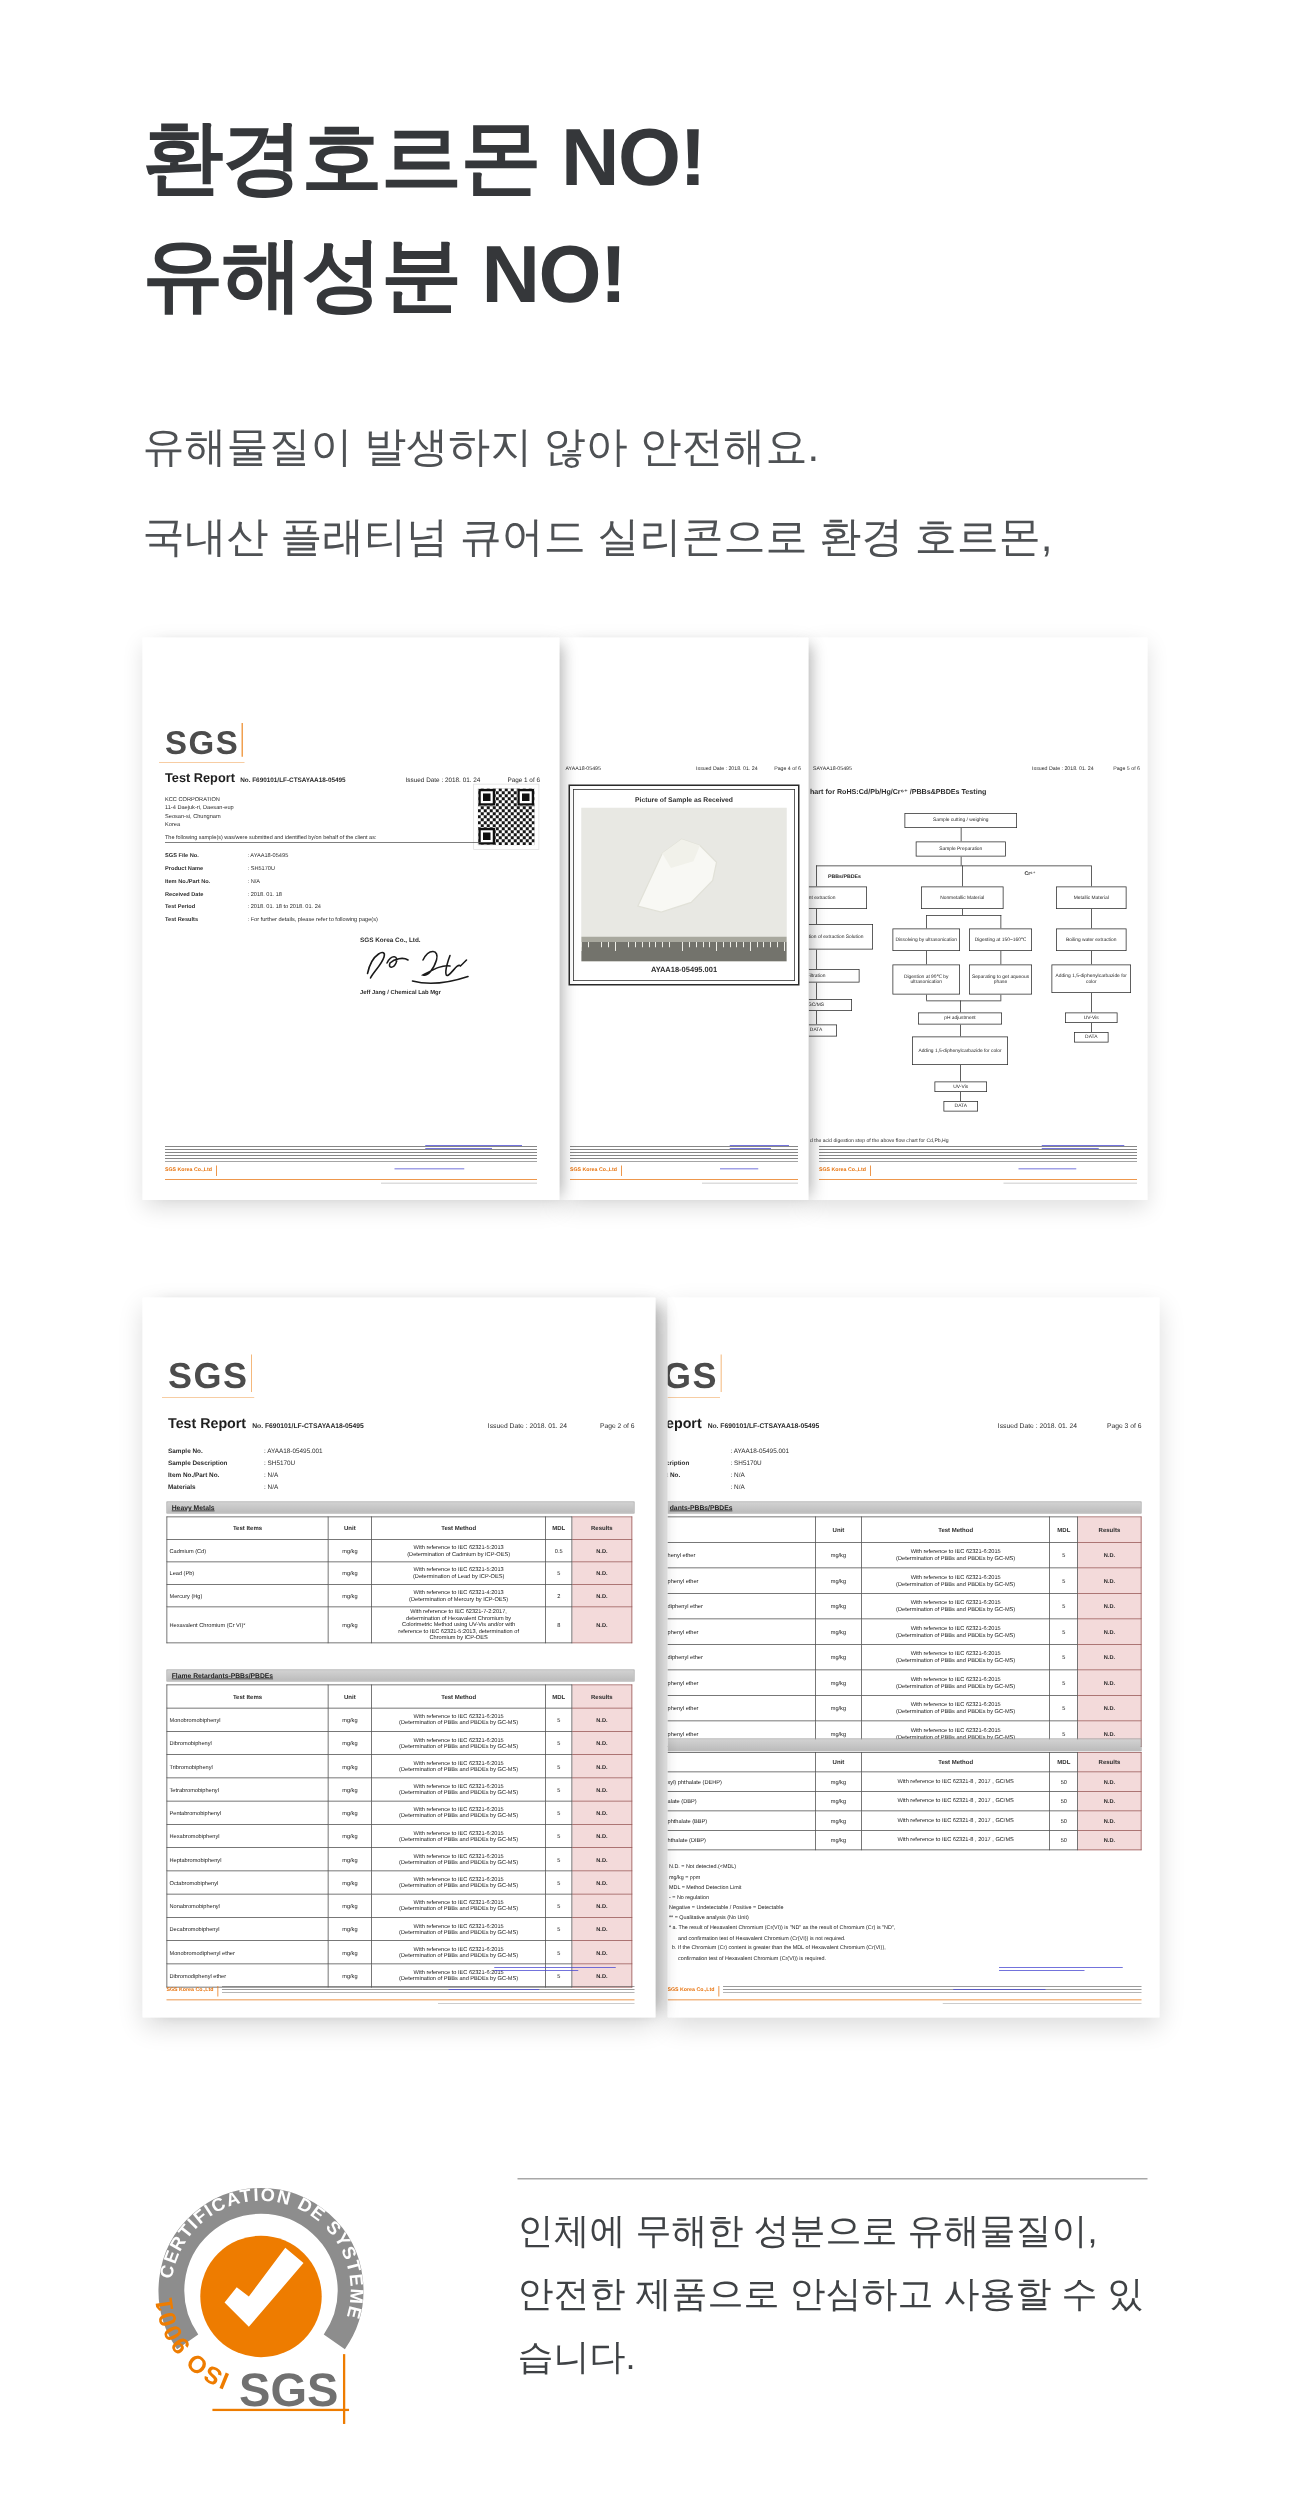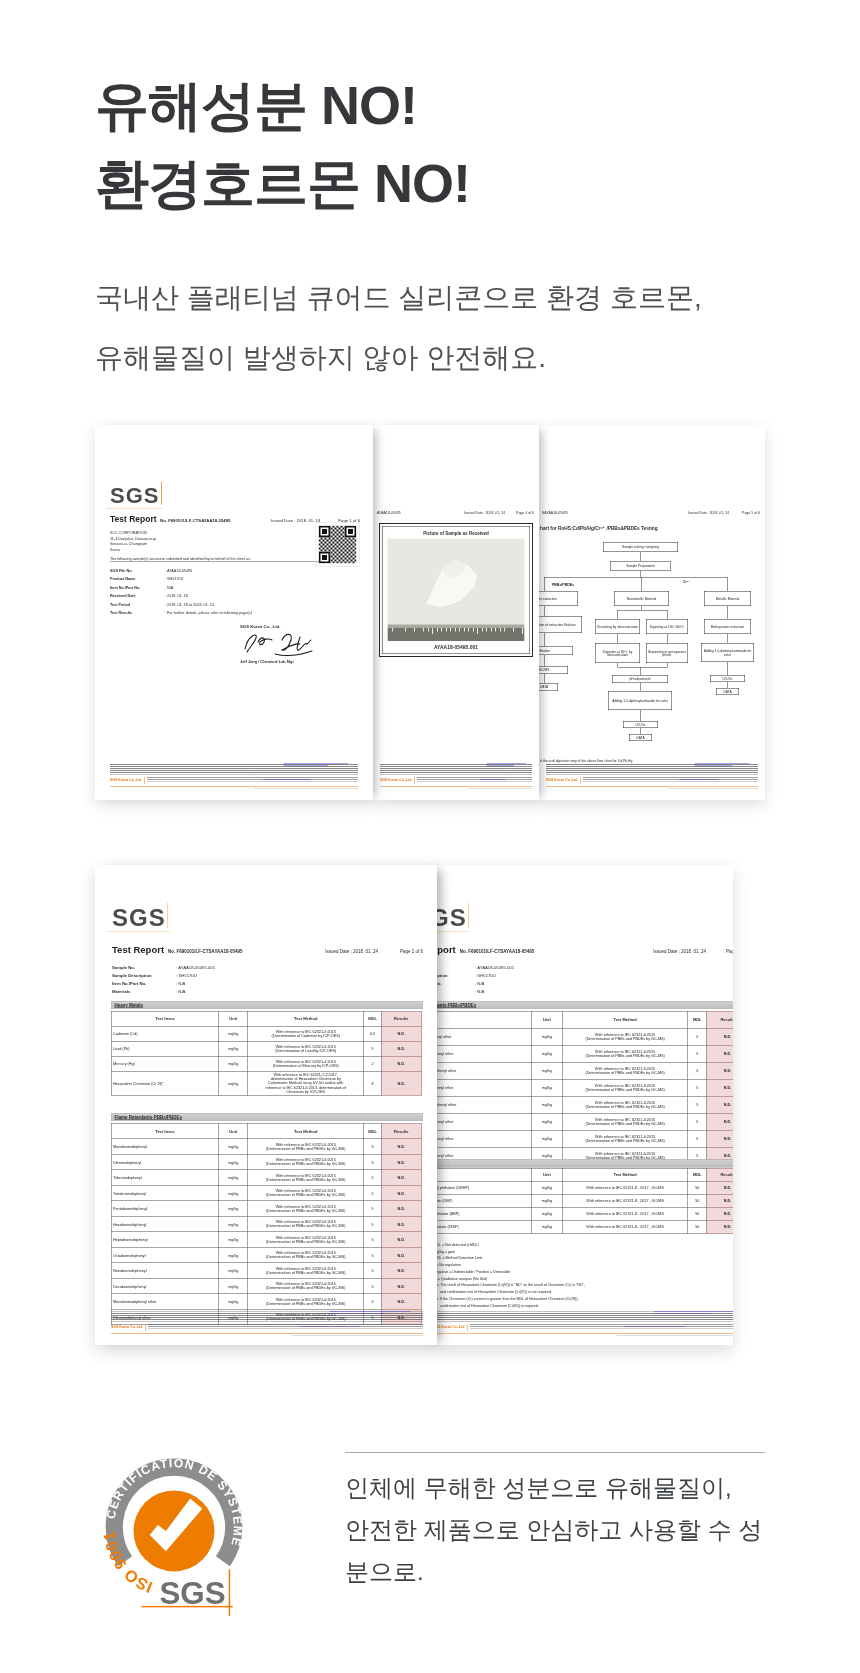--- a/index.html
+++ b/index.html
@@ -13,21 +13,21 @@
 
   
   .strip{position:absolute;}
   .strip1{left:95px;top:425px;width:670px;height:375px;}
   .strip2{left:95px;top:865px;width:670px;height:480px;}
   .sheet{position:absolute;top:0;height:100%;background:#fff;overflow:hidden;}
   .p1{left:0;width:278px;z-index:3;box-shadow:0 5px 14px rgba(0,0,0,.13),7px 0 9px -5px rgba(0,0,0,.22);}
   .p4{left:278px;width:166px;z-index:2;box-shadow:0 5px 14px rgba(0,0,0,.13),7px 0 9px -5px rgba(0,0,0,.22);}
   .p5{left:444px;width:226px;z-index:1;box-shadow:0 5px 14px rgba(0,0,0,.13);}
   .p2{left:0;width:342px;z-index:2;box-shadow:0 6px 16px rgba(0,0,0,.14),8px 0 10px -5px rgba(0,0,0,.28);}
-  .p3{left:338px;width:300px;z-index:1;box-shadow:0 6px 16px rgba(0,0,0,.14);}
+  .p3{left:350px;width:328px;z-index:1;box-shadow:0 6px 16px rgba(0,0,0,.14);}
 
   .doc-inner{position:absolute;left:0;top:0;transform:scale(.5);transform-origin:0 0;background:#fff;
              overflow:hidden;color:#2e2e2e;}
   .p1 .doc-inner{width:556px;height:750px;}
   .p4 .doc-inner{width:332px;height:750px;}
   .p5 .doc-inner{width:452px;height:750px;}
   .p2 .doc-inner{width:684px;height:960px;}
   .p3 .doc-inner{width:656px;height:960px;}
 
   
@@ -105,26 +105,26 @@
   .cert-line{font-size:24px;line-height:42px;color:#3f4245;margin:0;}
 
   .sig-svg{display:block;}
 </style>
 </head>
 <body>
 
 <div class="canvas">
 
   <div class="hero">
+    <div class="t">환경호르몬 NO!</div>
     <div class="t">유해성분 NO!</div>
-    <div class="t">환경호르몬 NO!</div>
   </div>
   <div class="subtitle">
+    <div>유해물질이 발생하지 않아 안전해요.</div>
     <div>국내산 플래티넘 큐어드 실리콘으로 환경 호르몬,</div>
-    <div>유해물질이 발생하지 않아 안전해요.</div>
   </div>
 
   <div class="strip strip1">
 
     <div class="sheet p1">
       <div class="doc-inner">
         <div style="position:absolute;left:30px;top:116px;font-size:44px;" class="sgs-wordmark">SGS</div>
         <div class="title-row" style="position:absolute;left:30px;top:178px;right:26px;">
           <span class="tr-title" style="font-size:17px;">Test Report</span>
           <span class="tr-no" style="font-size:8.5px;margin-left:7px;">No. F690101/LF-CTSAYAA18-05495</span>
@@ -715,16 +715,16 @@
     <circle cx="80" cy="80" r="40" fill="#ee7c00"></circle>
     <path d="M56 84 L72 100 L108 58 L96 48 L72 80 L64 74 Z" fill="#ffffff"></path>
     <rect x="48" y="154" width="90" height="1.5" fill="#ee7c00"></rect>
     <rect x="134" y="118" width="1.5" height="46" fill="#ee7c00"></rect>
     <text x="131" y="152" text-anchor="end" font-size="31" font-weight="bold" fill="#707070" font-family="Liberation Sans, sans-serif">SGS</text>
   </svg>
 
   <div class="cert-text">
     <hr class="cert-divider">
     <p class="cert-line">인체에 무해한 성분으로 유해물질이,</p>
-    <p class="cert-line">안전한 제품으로 안심하고 사용할 수 성분으로.</p>
+    <p class="cert-line">안전한 제품으로 안심하고 사용할 수 있습니다.</p>
   </div>
 
 </div>
 
 </body></html>

